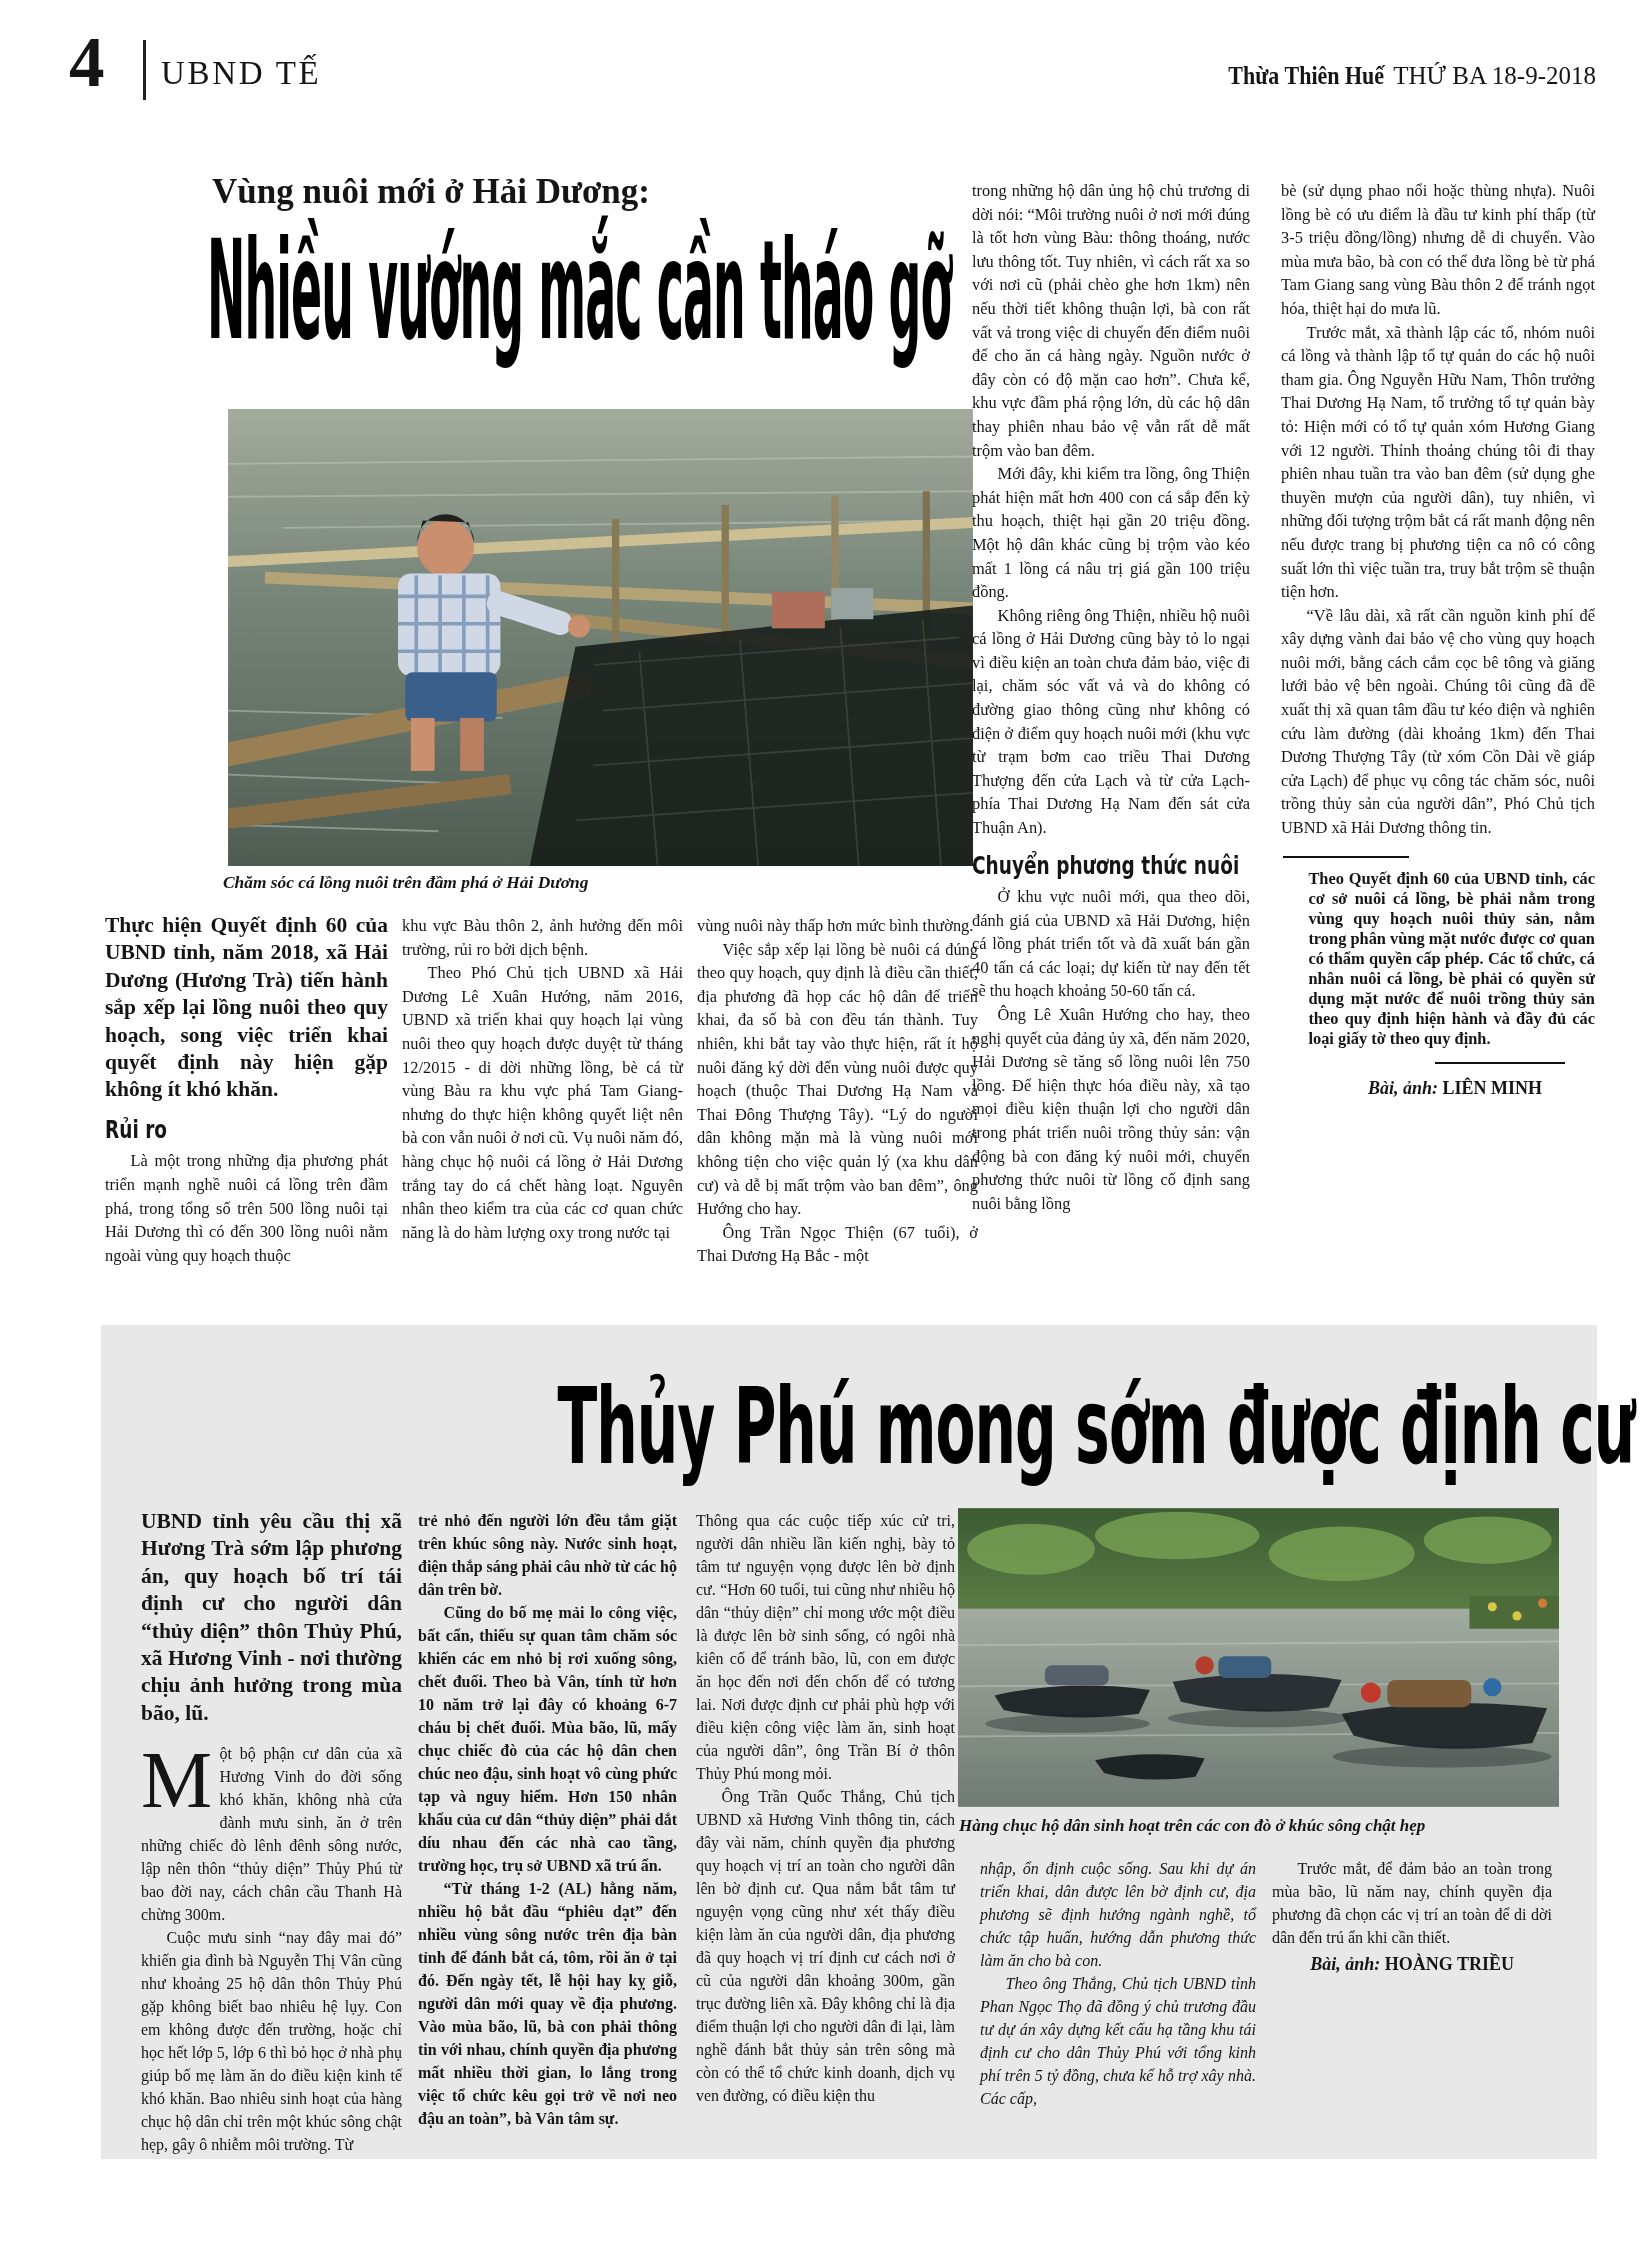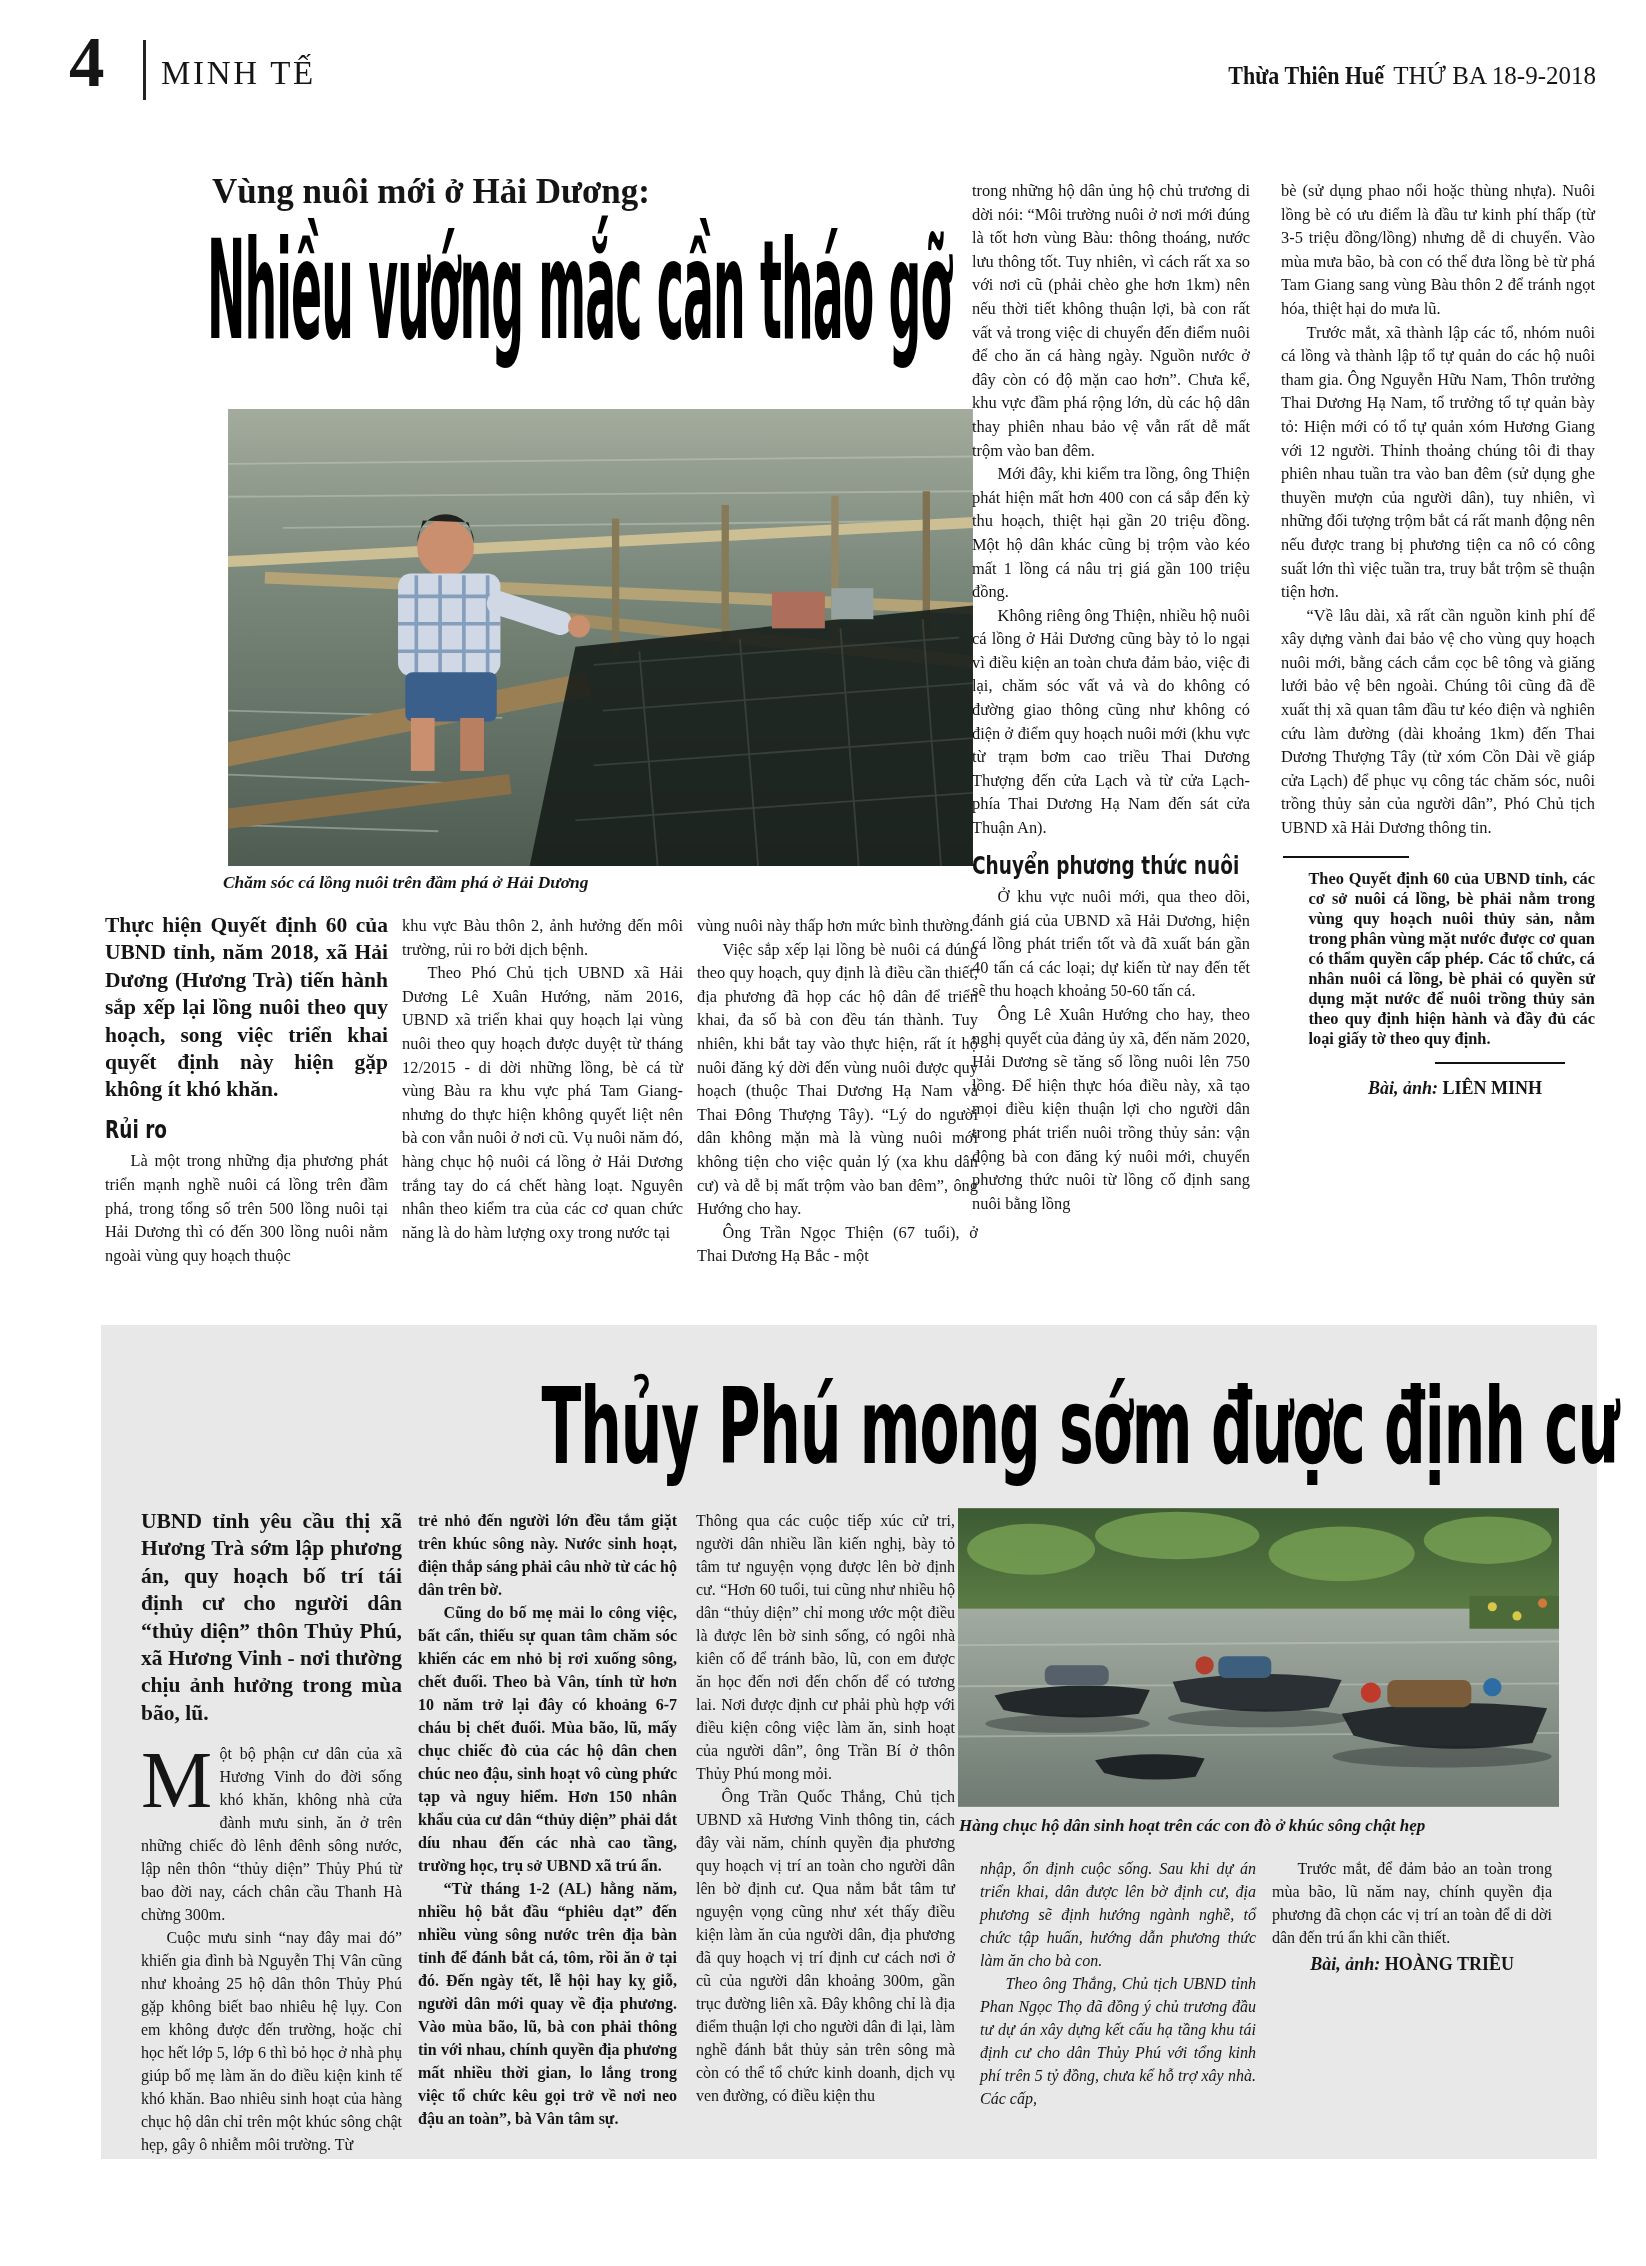--- a/index.html
+++ b/index.html
@@ -9,21 +9,21 @@
   
   .pagenum{font-size:71px;font-weight:bold;line-height:1;font-family:"Liberation Serif",serif;}
   .vbar{width:2.7px;height:60px;background:#222;}
   .section-name{font-size:33px;letter-spacing:2.7px;font-family:"Liberation Serif",serif;}
   .masthead{font-size:25px;white-space:nowrap;}
   .masthead .brand{font-weight:bold;display:inline-block;transform:scaleX(.88);transform-origin:right;margin-right:9.1px;}
 
   
   .kicker{font-size:35px;font-weight:bold;white-space:nowrap;}
   .headline1{font-family:"DejaVu Sans","Liberation Sans",sans-serif;font-weight:bold;font-size:137px;line-height:1.05;letter-spacing:-2.7px;white-space:nowrap;display:inline-block;transform:scaleX(.335);transform-origin:left top;color:#000;}
-  .headline2wrap{text-align:center;}
+  .headline2wrap{text-align:center;padding-left:16px;}
   .headline2{font-family:"DejaVu Sans","Liberation Sans",sans-serif;font-weight:bold;font-size:106px;line-height:1.05;letter-spacing:-1.8px;white-space:nowrap;display:inline-block;transform:scaleX(.55);transform-origin:center top;color:#000;}
 
   
   .col{text-align:justify;font-size:16.4px;line-height:23.6px;}
   .col p{margin:0;text-indent:25.6px;}
   .col p.noind{text-indent:0;}
   .lead{font-weight:bold;font-size:21.5px;line-height:27.4px;text-align:justify;}
   .sec-head{font-family:"DejaVu Sans","Liberation Sans",sans-serif;font-weight:bold;font-size:25px;white-space:nowrap;display:inline-block;transform:scaleX(.74);transform-origin:left center;margin:14.6px 0 7.3px 0;}
   .caption{font-weight:bold;font-style:italic;font-size:17.4px;}
   .rule{height:2.3px;background:#111;}
@@ -37,21 +37,21 @@
   .a2col{font-size:16px;line-height:23px;}
   .photo-frame{overflow:hidden;}
 </style>
 </head>
 <body>
 
 <div class="page">
 
   <div class="abs pagenum" style="left:69px;top:27.4px;">4</div>
   <div class="abs vbar" style="left:143px;top:40px;"></div>
-  <div class="abs section-name" style="left:161px;top:55px;">MINH TẾ</div>
+  <div class="abs section-name" style="left:161px;top:55px;">UBND TẾ</div>
   <div class="abs masthead" style="top:62px;right:51px;">
     <span class="brand">Thừa Thiên Huế</span><span>THỨ BA 18-9-2018</span>
   </div>
 
   <div class="abs kicker" style="left:212px;top:172px;">Vùng nuôi mới ở Hải Dương:</div>
   <div class="abs" style="left:207px;top:219px;width:772px;height:187px;">
     <span class="headline1">Nhiều vướng mắc cần tháo gỡ</span>
   </div>
 
   <div class="abs photo-frame" style="left:228px;top:409px;width:745px;height:457px;">

